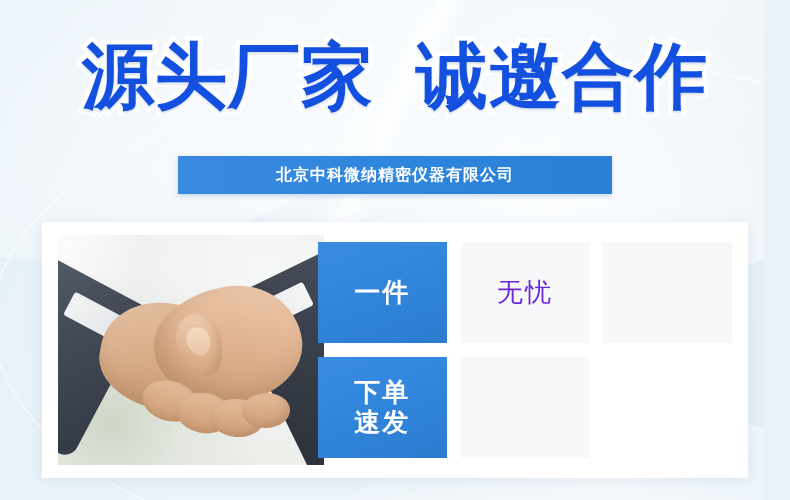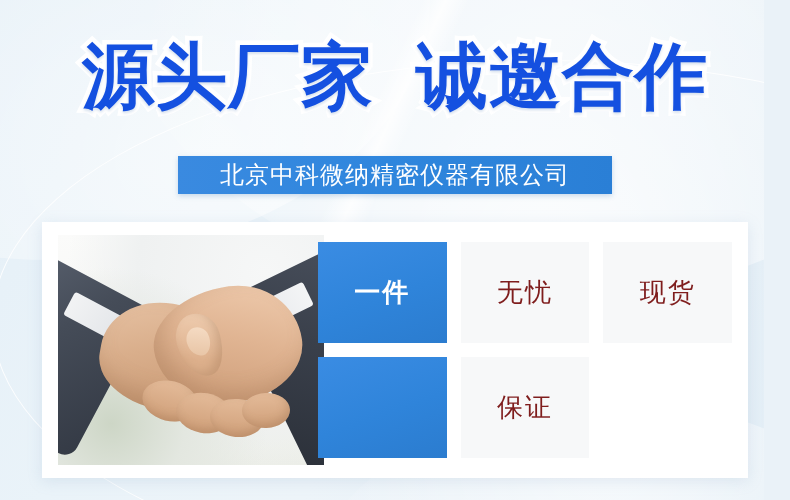--- a/index.html
+++ b/index.html
@@ -69,22 +69,22 @@
   #company-bar{
     position:absolute;
     left:178px;top:156px;
     width:434px;height:38px;
     background:linear-gradient(96deg,#3a8ae0 0%,#2f86dd 48%,#2a7fd6 100%);
     display:flex;align-items:center;justify-content:center;
     box-shadow:0 2px 5px rgba(60,120,185,.25);
   }
   #company-bar .txt{
     color:#ffffff;
-    font-size:24px;
-    font-weight:normal;
+    font-size:16px;
+    font-weight:bold;
     letter-spacing:1px;
     line-height:1;
   }
 
   
   #card{
     position:absolute;
     left:42px;top:222px;
     width:706px;height:256px;
     background:#ffffff;
@@ -197,21 +197,21 @@
     align-items:center;
     justify-content:center;
     line-height:1.12;
     font-weight:bold;
     font-size:26px;
     letter-spacing:2px;
   }
   .cell .l1,.cell .l2{display:block;}
   .cell.light{
     background:#f7f8f9;
-    color:#7f1d1d;
+    color:#6d28d9;
     font-weight:normal;
   }
   .cell.blue{
     background:linear-gradient(160deg,#3a8ce3 0%,#2f84da 55%,#2b7ccf 100%);
     color:#ffffff;
   }
 </style>
 </head>
 <body>
 
@@ -252,25 +252,25 @@
       <div class="cell blue">
         <span class="l1">一件</span>
       </div>
 
       <div class="cell light">
         <span class="l1">无忧</span>
       </div>
 
 
       <div class="cell light">
-        <span class="l1">现货</span>
       </div>
 
       <div class="cell blue">
+        <span class="l1">下单</span>
+        <span class="l2">速发</span>
       </div>
 
       <div class="cell light">
-        <span class="l2">保证</span>
       </div>
 
     </div>
   </div>
 </div>
 
 </body></html>

